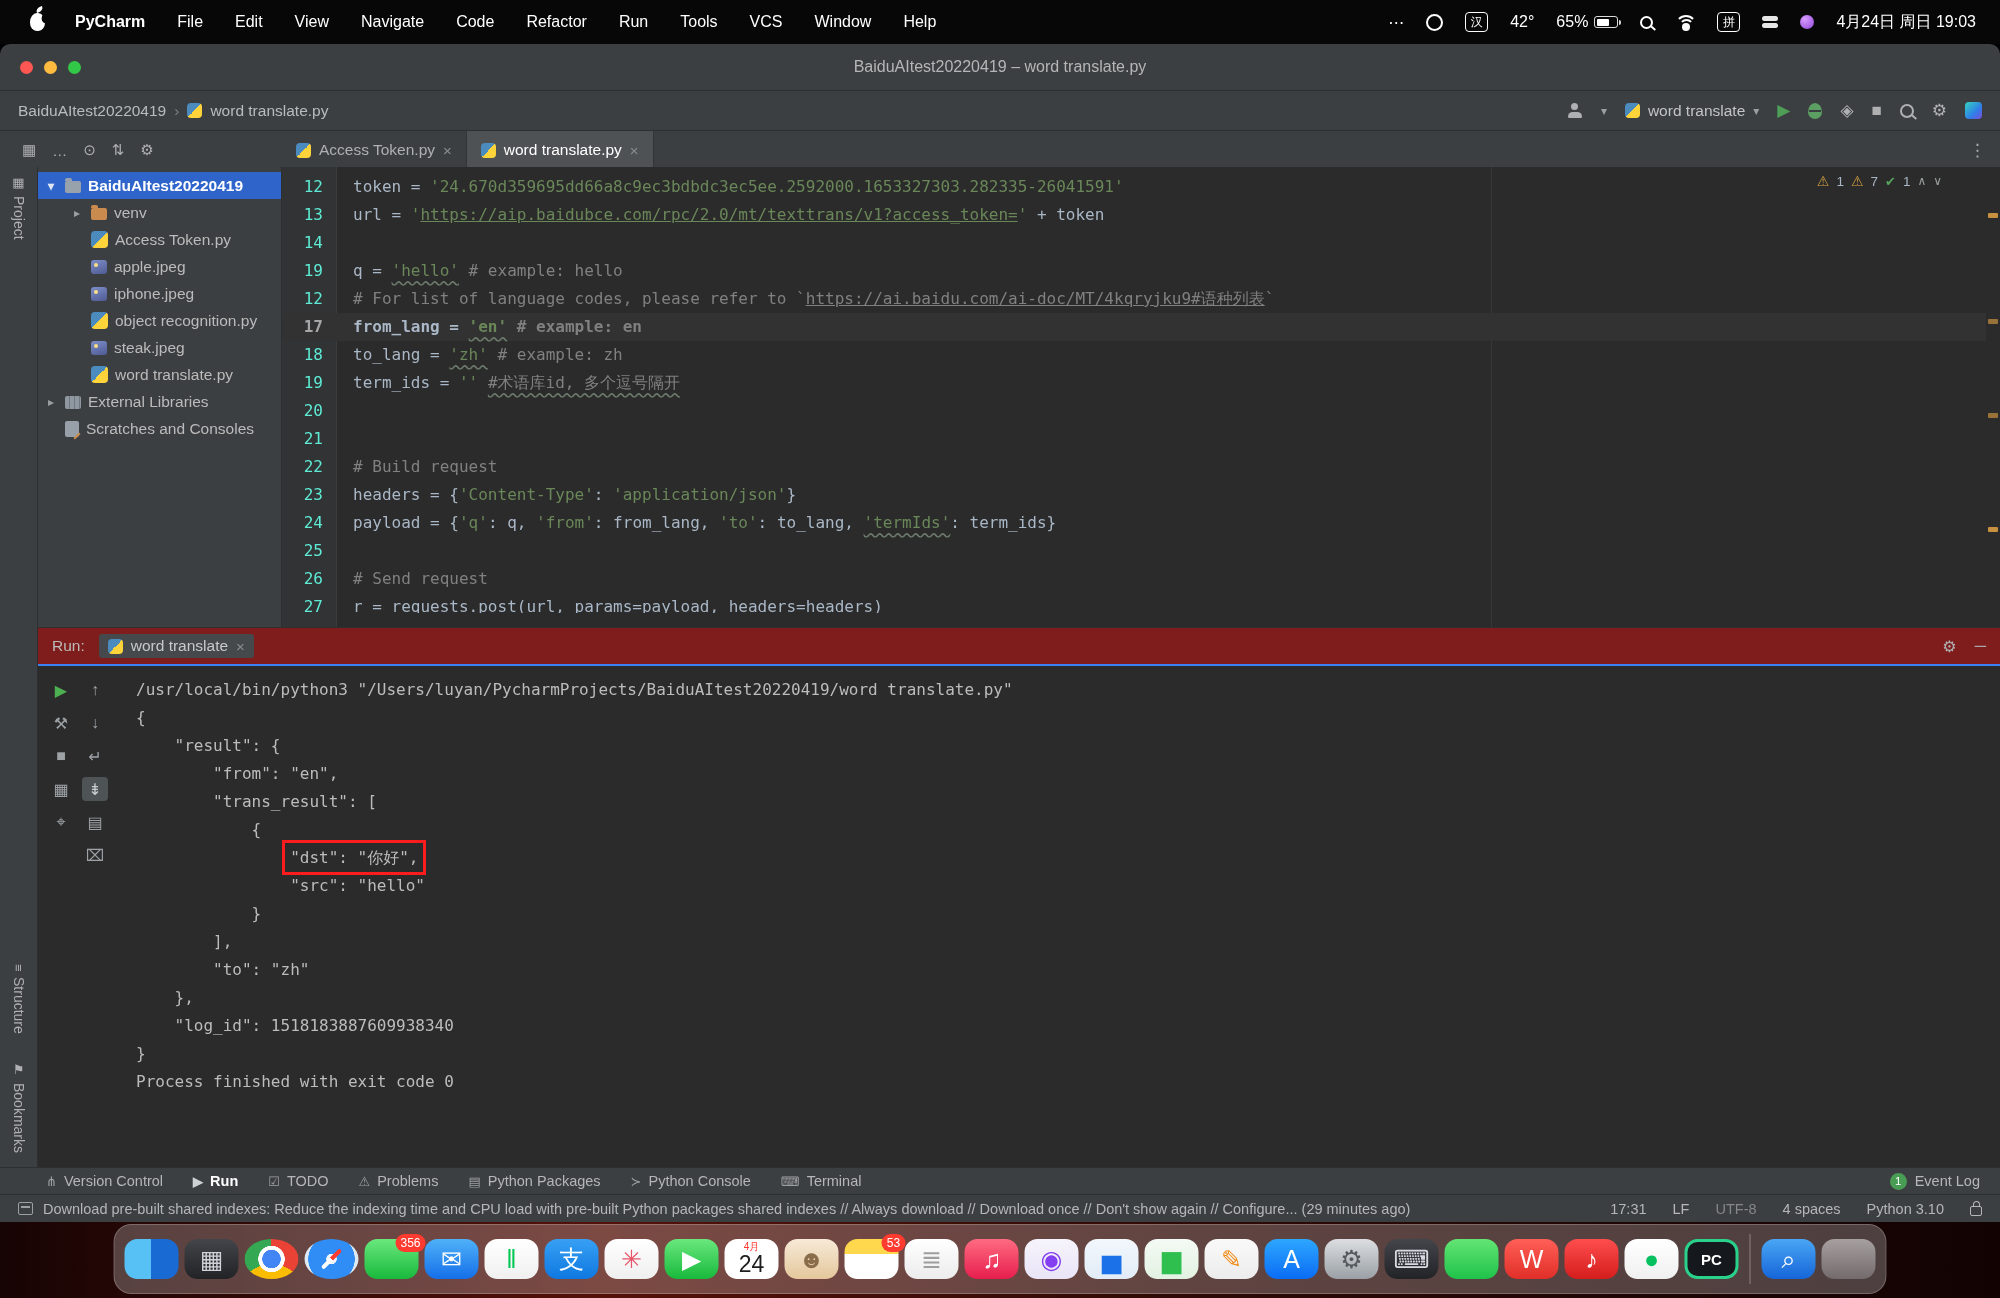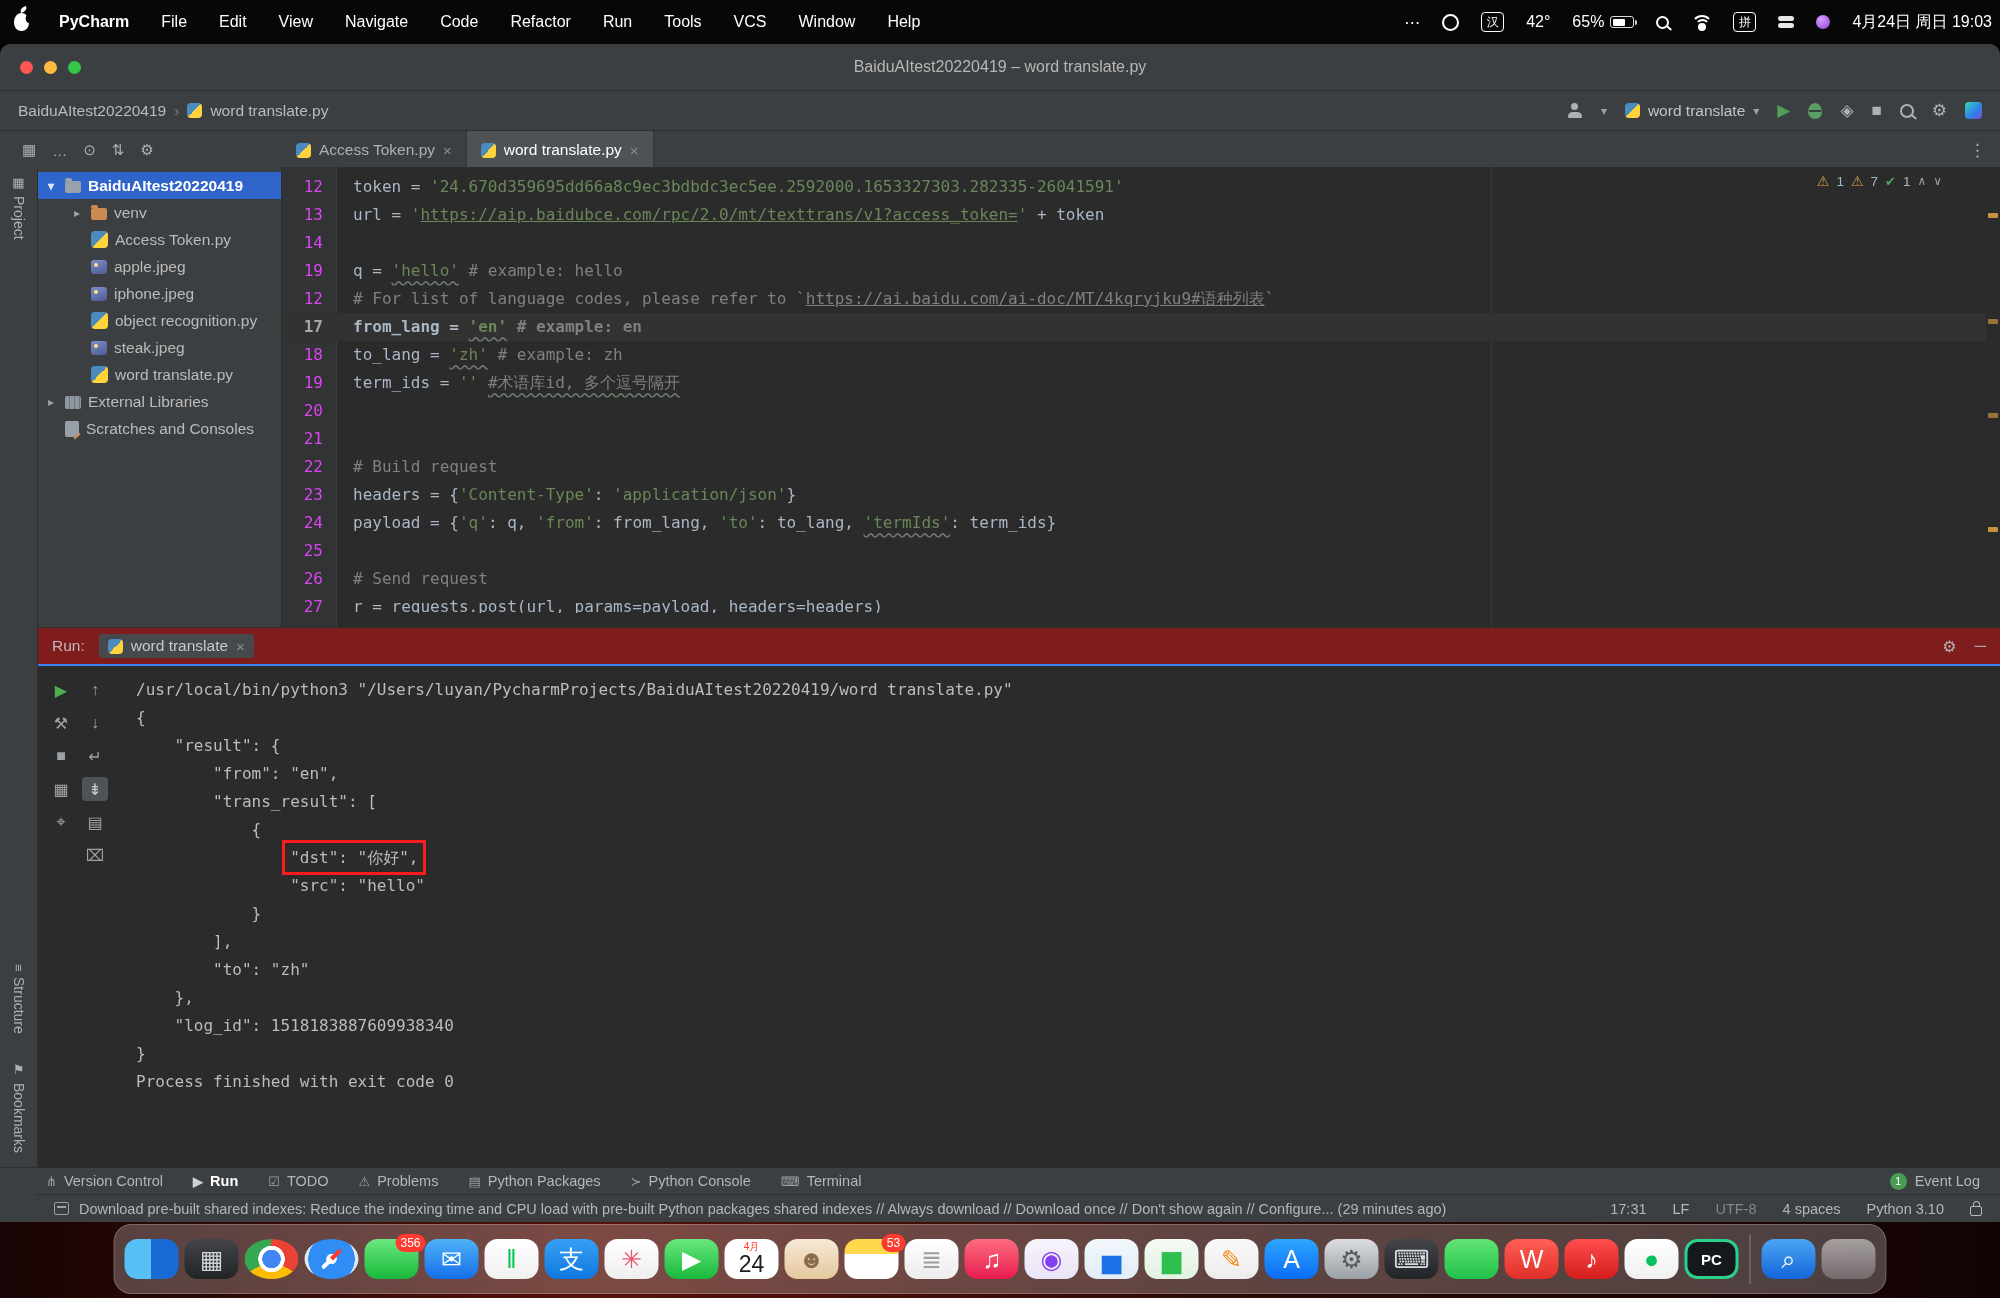--- a/index.html
+++ b/index.html
@@ -1,21 +1,21 @@
 <!DOCTYPE html>
 <html><head>
 <meta charset="utf-8">
 <style>
   html,body{margin:0;padding:0;background:#000;}
   .stage{position:relative;width:2000px;height:1298px;overflow:hidden;
          font-family:"Liberation Sans",sans-serif;-webkit-font-smoothing:antialiased;}
 
   
   .menubar{position:absolute;top:0;left:0;right:0;height:44px;background:#070708;
-           display:flex;align-items:center;color:#fff;font-size:16px;padding:0 8px;box-sizing:border-box;}
+           display:flex;align-items:center;color:#fff;font-size:16px;padding:0 24px;box-sizing:border-box;}
   .apple{width:15px;height:18px;margin:0 14px 0 6px;position:relative;flex:none;
          background:radial-gradient(circle at 112% 30%, transparent 0 5px, #fff 5.5px);
          border-radius:46% 46% 44% 44% / 52% 52% 46% 46%;}
   .apple::before{content:"";position:absolute;top:-6px;right:2px;width:7px;height:5px;background:#fff;
                  border-radius:80% 0 80% 0;transform:rotate(-20deg);}
   .mb-left{display:flex;align-items:center;}
   .mb-item{padding:0 16px;white-space:nowrap;}
   .mb-app{font-weight:bold;}
   .mb-right{margin-left:auto;display:flex;align-items:center;gap:22px;}
   .mb-ic{color:#fff;}
@@ -108,21 +108,21 @@
   .ic-scratch{width:14px;height:16px;background:#97a0a9;border-radius:2px;position:relative;}
   .ic-scratch::after{content:"";position:absolute;right:-2px;bottom:0;width:8px;height:2px;background:#c98b4e;transform:rotate(-45deg);}
 
   .editor{flex:1;position:relative;background:#2b2b2b;overflow:hidden;}
   .gutter-bg{position:absolute;left:0;top:0;width:54px;height:100%;background:#313335;border-right:1px solid #3a3c3e;}
   .wrapguide{position:absolute;left:1209px;top:0;bottom:0;width:1px;background:#383838;}
   .code-wrap{position:absolute;left:0;top:0;right:14px;height:440px;overflow:hidden;padding-top:6px;
              font-family:"DejaVu Sans Mono",monospace;font-size:16px;line-height:28px;}
   .code-line{display:flex;white-space:pre;}
   .code-line.caret-line{background:#323232;font-weight:bold;}
-  .ln{width:54px;flex:none;text-align:right;padding-right:13px;box-sizing:border-box;color:#d946ef;}
+  .ln{width:54px;flex:none;text-align:right;padding-right:13px;box-sizing:border-box;color:#5eead4;}
   .caret-line .ln{color:#a4a6a8;}
   .lc{padding-left:17px;}
   .tk-p{color:#a9b7c6;}
   .tk-s,.tk-ssq{color:#6a8759;}
   .tk-su{color:#6a8759;text-decoration:underline;}
   .tk-c,.tk-csq{color:#808080;}
   .tk-cu{color:#808080;text-decoration:underline;}
   .tk-ssq,.tk-csq{text-decoration-line:underline;text-decoration-style:wavy;
                   text-decoration-color:#6d7b6d;text-underline-offset:4px;}
   .inspections{position:absolute;top:6px;right:58px;display:flex;align-items:center;gap:7px;font-size:13.5px;color:#a9b7c6;}
@@ -156,21 +156,21 @@
   .bb-tab{display:flex;align-items:center;gap:7px;}
   .bb-tab.active{color:#fff;font-weight:bold;}
   .bb-ic{font-size:13px;color:#9da0a2;}
   .bb-tab.active .bb-ic{color:#cfd2d4;}
   .eventlog{margin-left:auto;display:flex;align-items:center;gap:8px;padding-right:20px;}
   .badge-green{width:17px;height:17px;border-radius:50%;background:#499c54;color:#fff;font-size:11.5px;
                display:flex;align-items:center;justify-content:center;}
 
   
   .statusbar{position:absolute;top:1150px;left:0;right:0;height:28px;background:#3c3f41;border-top:1px solid #2d2f30;
-             box-sizing:border-box;display:flex;align-items:center;padding:0 18px;font-size:14.5px;color:#b4b6b8;gap:10px;margin-left:36px;}
+             box-sizing:border-box;display:flex;align-items:center;padding:0 18px;font-size:14.5px;color:#b4b6b8;gap:10px;}
   .sb-ic{width:13px;height:11px;border:1.5px solid #9da0a2;border-radius:2px;position:relative;}
   .sb-ic::after{content:"";position:absolute;left:2px;right:2px;top:3px;height:1.5px;background:#9da0a2;}
   .sb-right{margin-left:auto;display:flex;align-items:center;gap:26px;white-space:nowrap;}
   .dim{color:#848688;}
   .lock{width:10px;height:8px;border:1.5px solid #b4b6b8;border-radius:2px;position:relative;margin-top:5px;}
   .lock::before{content:"";position:absolute;top:-6px;left:1.5px;width:5px;height:5px;border:1.5px solid #b4b6b8;
                 border-bottom:none;border-radius:4px 4px 0 0;}
 
   
   .wallpaper{position:absolute;top:1222px;left:0;right:0;height:76px;

